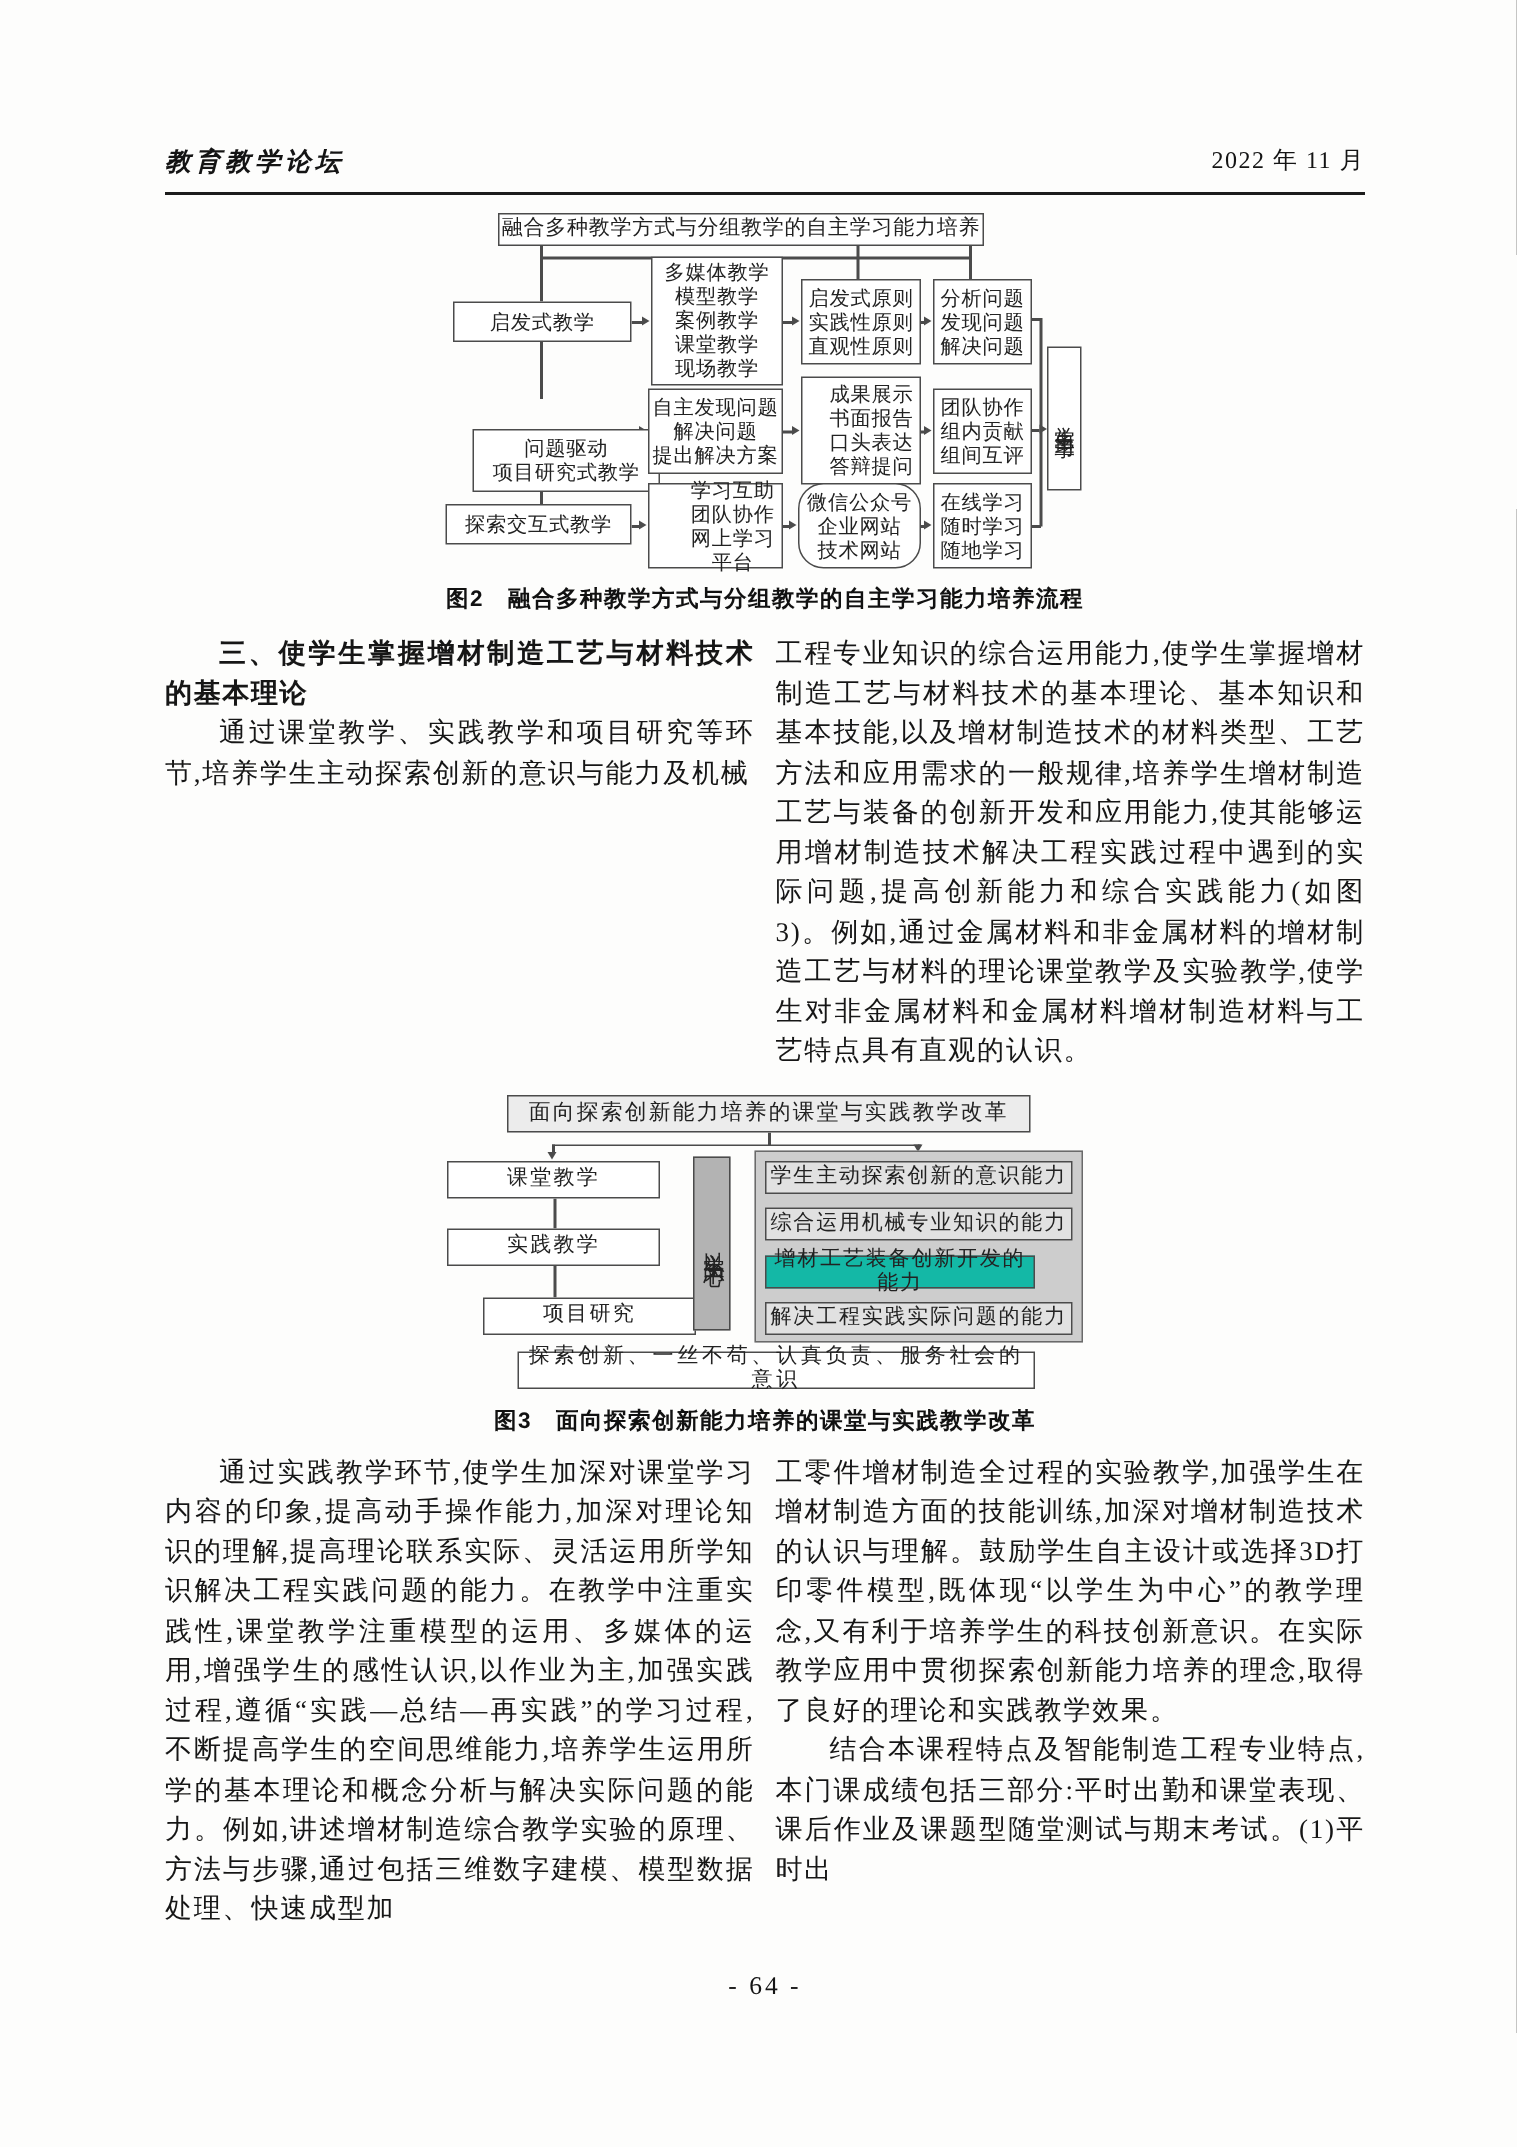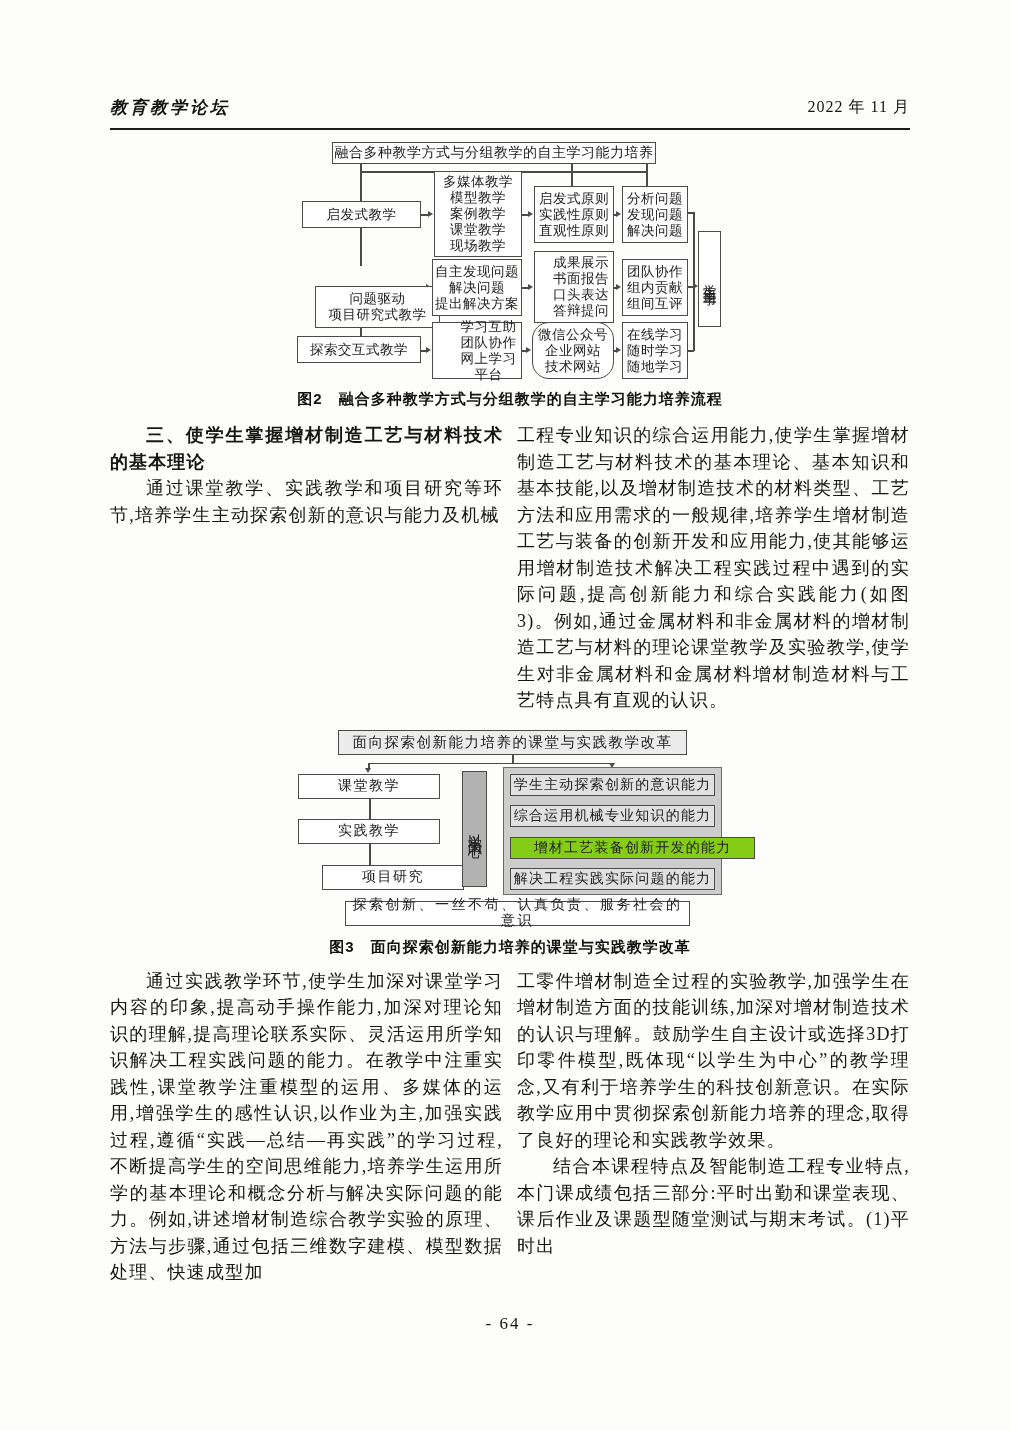--- a/index.html
+++ b/index.html
@@ -168,21 +168,21 @@
 
         <div class="fbox" style="left:3px;top:44px;width:142px;height:25px;font-size:14px;letter-spacing:1.5px;">课堂教学</div>
         <div class="fbox" style="left:3px;top:89px;width:142px;height:25px;font-size:14px;letter-spacing:1.5px;">实践教学</div>
         <div class="fbox" style="left:3px;top:135px;width:142px;height:25px;font-size:14px;letter-spacing:1.5px;margin-left:24px;">项目研究</div>
 
         <div class="fbox vtext" style="left:167px;top:41px;width:25px;height:116px;background:#b3b3b3;font-size:14px;">以学生为中心</div>
 
         <div class="fbox" style="left:208px;top:37px;width:219px;height:128px;background:#cdcdcd;border-color:#6a6a6a;"></div>
         <div class="fbox" style="left:215px;top:44px;width:205px;height:22px;font-size:14px;background:#e1e1e1;letter-spacing:1.2px;">学生主动探索创新的意识能力</div>
         <div class="fbox" style="left:215px;top:75px;width:205px;height:22px;font-size:14px;background:#e1e1e1;letter-spacing:1.2px;">综合运用机械专业知识的能力</div>
-        <div class="fbox" style="left:215px;top:107px;width:245px;height:22px;font-size:14px;background:#84cc16;letter-spacing:1.2px;">增材工艺装备创新开发的能力</div>
+        <div class="fbox" style="left:215px;top:107px;width:180px;height:22px;font-size:14px;background:#14b8a6;letter-spacing:1.2px;">增材工艺装备创新开发的能力</div>
         <div class="fbox" style="left:215px;top:138px;width:205px;height:22px;font-size:14px;background:#e1e1e1;letter-spacing:1.2px;">解决工程实践实际问题的能力</div>
 
         <div class="fbox" style="left:50px;top:171px;width:345px;height:25px;font-size:14px;letter-spacing:2.5px;">探索创新、一丝不苟、认真负责、服务社会的意识</div>
       </div>
       <div class="fcap" style="margin-top:12px;">图3　面向探索创新能力培养的课堂与实践教学改革</div>
     </div>
 
     <div class="cols" style="margin-top:11px;">
       <div class="col">
         <p class="para">通过实践教学环节,使学生加深对课堂学习内容的印象,提高动手操作能力,加深对理论知识的理解,提高理论联系实际、灵活运用所学知识解决工程实践问题的能力。在教学中注重实践性,课堂教学注重模型的运用、多媒体的运用,增强学生的感性认识,以作业为主,加强实践过程,遵循“实践—总结—再实践”的学习过程,不断提高学生的空间思维能力,培养学生运用所学的基本理论和概念分析与解决实际问题的能力。例如,讲述增材制造综合教学实验的原理、方法与步骤,通过包括三维数字建模、模型数据处理、快速成型加</p>

